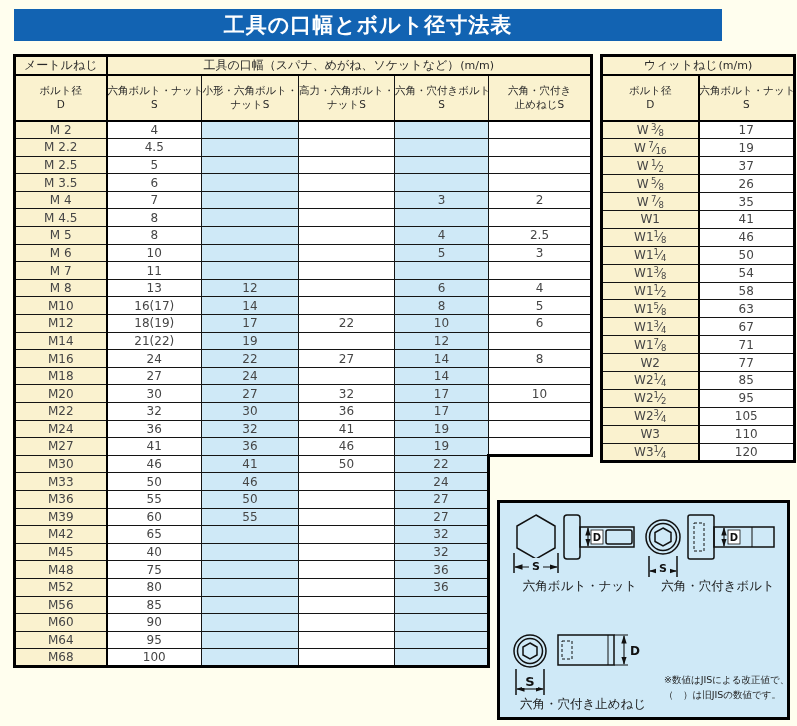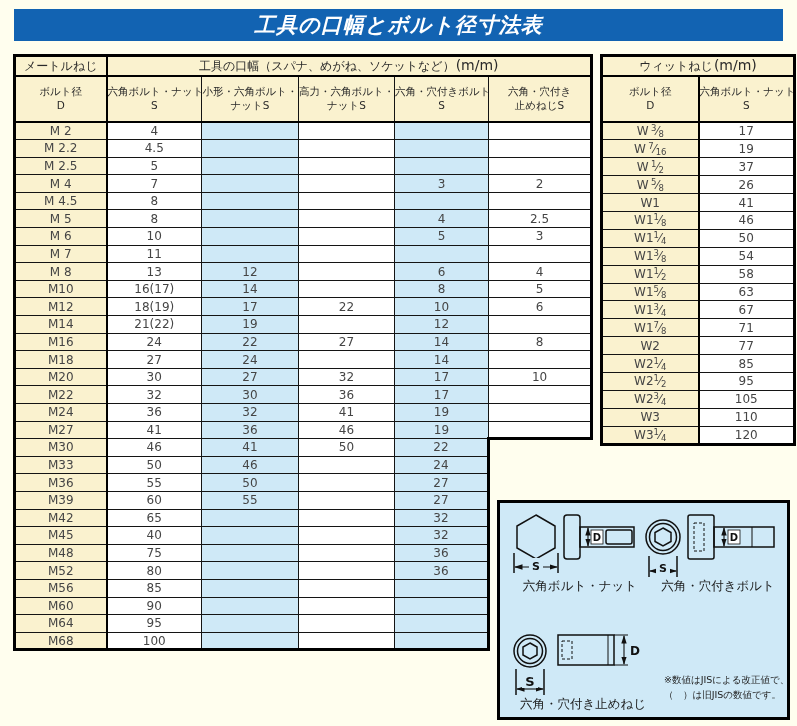--- a/index.html
+++ b/index.html
@@ -12,40 +12,40 @@
   }
   *{box-sizing:border-box;}
   html,body{margin:0;padding:0;}
   body{
     width:797px;height:726px;position:relative;overflow:hidden;
     background:var(--page-bg);
     font-family:"DejaVu Sans","Liberation Sans",sans-serif;
     color:var(--text);
   }
   .title-bar{
-    position:absolute;left:14px;top:9px;width:769px;height:32px;
+    position:absolute;left:14px;top:9px;width:708px;height:32px;
     background:var(--title-bg);
-    display:flex;align-items:center;justify-content:center;font-style:italic;
+    display:flex;align-items:center;justify-content:center;
   }
   .title-bar span{color:#fff;font-size:21px;font-weight:bold;letter-spacing:1px;}
 
   table.grid{border-collapse:collapse;table-layout:fixed;position:absolute;}
   .grid th,.grid td{
     border:1px solid var(--grid);
     text-align:center;vertical-align:middle;padding:0;overflow:hidden;
     white-space:nowrap;
   }
   .grid th{font-weight:normal;color:#2a2a2a;}
   th.h1{height:19px;font-size:12px;border-top:3px solid #000;border-bottom:2px solid #000;}
   th.h2{height:46px;font-size:10.5px;border-bottom:2px solid #000;}
   th.h2 div{line-height:1.3;}
   .metric td{height:17.6px;font-size:12px;}
   .whit td{height:17.9px;font-size:12px;}
   td{color:var(--text);}
-  .unit{font-size:14px;margin-left:1px;}
+  .unit{font-size:11px;margin-left:1px;}
   .cream{background:var(--cream);}
   .blue{background:var(--highlight-blue);}
   .white{background:#ffffff;}
   .bl{border-left:3px solid #000 !important;}
   .br{border-right:3px solid #000 !important;}
   .bb{border-bottom:3px solid #000 !important;}
   .sepr{border-right:2px solid #000 !important;}
   .metric{left:13px;top:54px;width:577px;}
   .whit{left:600px;top:54px;width:193px;}
   sup{font-size:8.5px;vertical-align:4px;}
@@ -136,20 +136,28 @@
       </tr>
       <tr>
         <td class="cream bl sepr">M 2.5</td>
         <td class="white">5</td>
         <td class="blue"></td>
         <td class="white"></td>
         <td class="blue"></td>
         <td class="white br"></td>
       </tr>
       <tr>
+        <td class="cream bl sepr">M 3.5</td>
+        <td class="white">6</td>
+        <td class="blue"></td>
+        <td class="white"></td>
+        <td class="blue"></td>
+        <td class="white br"></td>
+      </tr>
+      <tr>
         <td class="cream bl sepr">M 4</td>
         <td class="white">7</td>
         <td class="blue"></td>
         <td class="white"></td>
         <td class="blue">3</td>
         <td class="white br">2</td>
       </tr>
       <tr>
         <td class="cream bl sepr">M 4.5</td>
         <td class="white">8</td>
@@ -380,20 +388,24 @@
         <td class="cream bl sepr">W <sup>7</sup>⁄<sub>16</sub></td>
         <td class="white br">19</td>
       </tr>
       <tr>
         <td class="cream bl sepr">W <sup>1</sup>⁄<sub>2</sub></td>
         <td class="white br">37</td>
       </tr>
       <tr>
         <td class="cream bl sepr">W <sup>5</sup>⁄<sub>8</sub></td>
         <td class="white br">26</td>
+      </tr>
+      <tr>
+        <td class="cream bl sepr">W <sup>7</sup>⁄<sub>8</sub></td>
+        <td class="white br">35</td>
       </tr>
       <tr>
         <td class="cream bl sepr">W1</td>
         <td class="white br">41</td>
       </tr>
       <tr>
         <td class="cream bl sepr">W1<sup>1</sup>⁄<sub>8</sub></td>
         <td class="white br">46</td>
       </tr>
       <tr>

